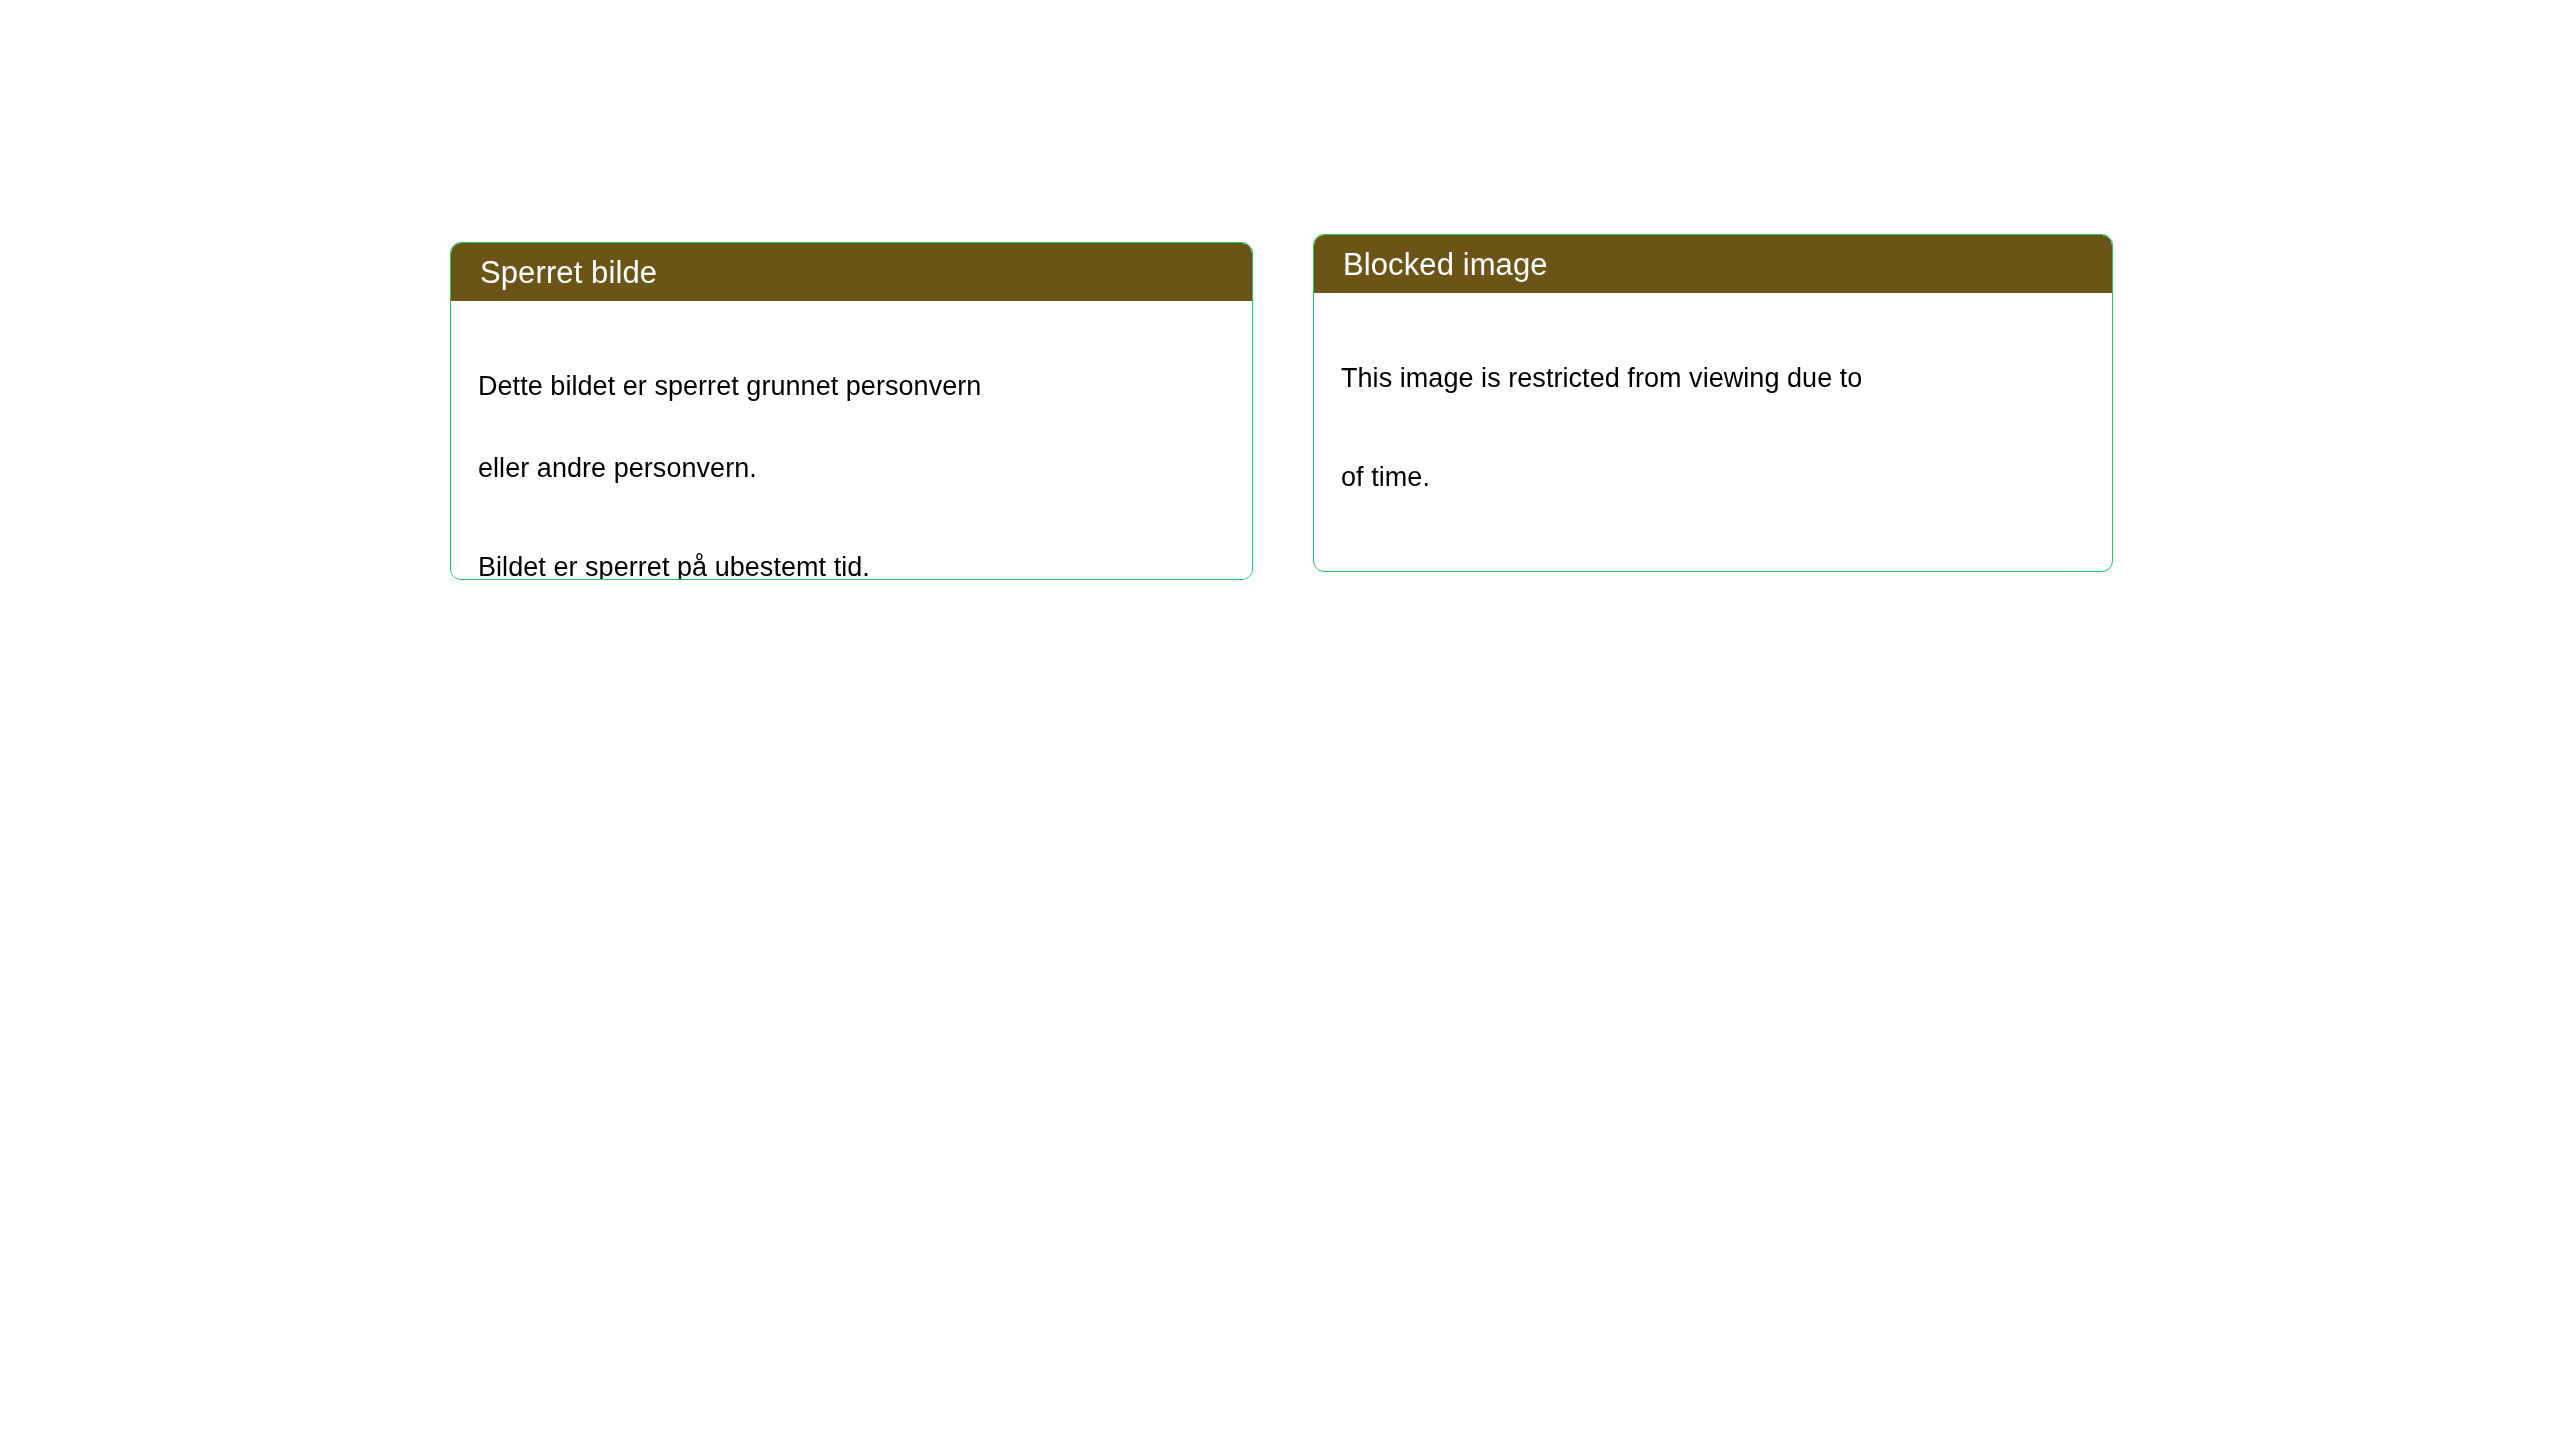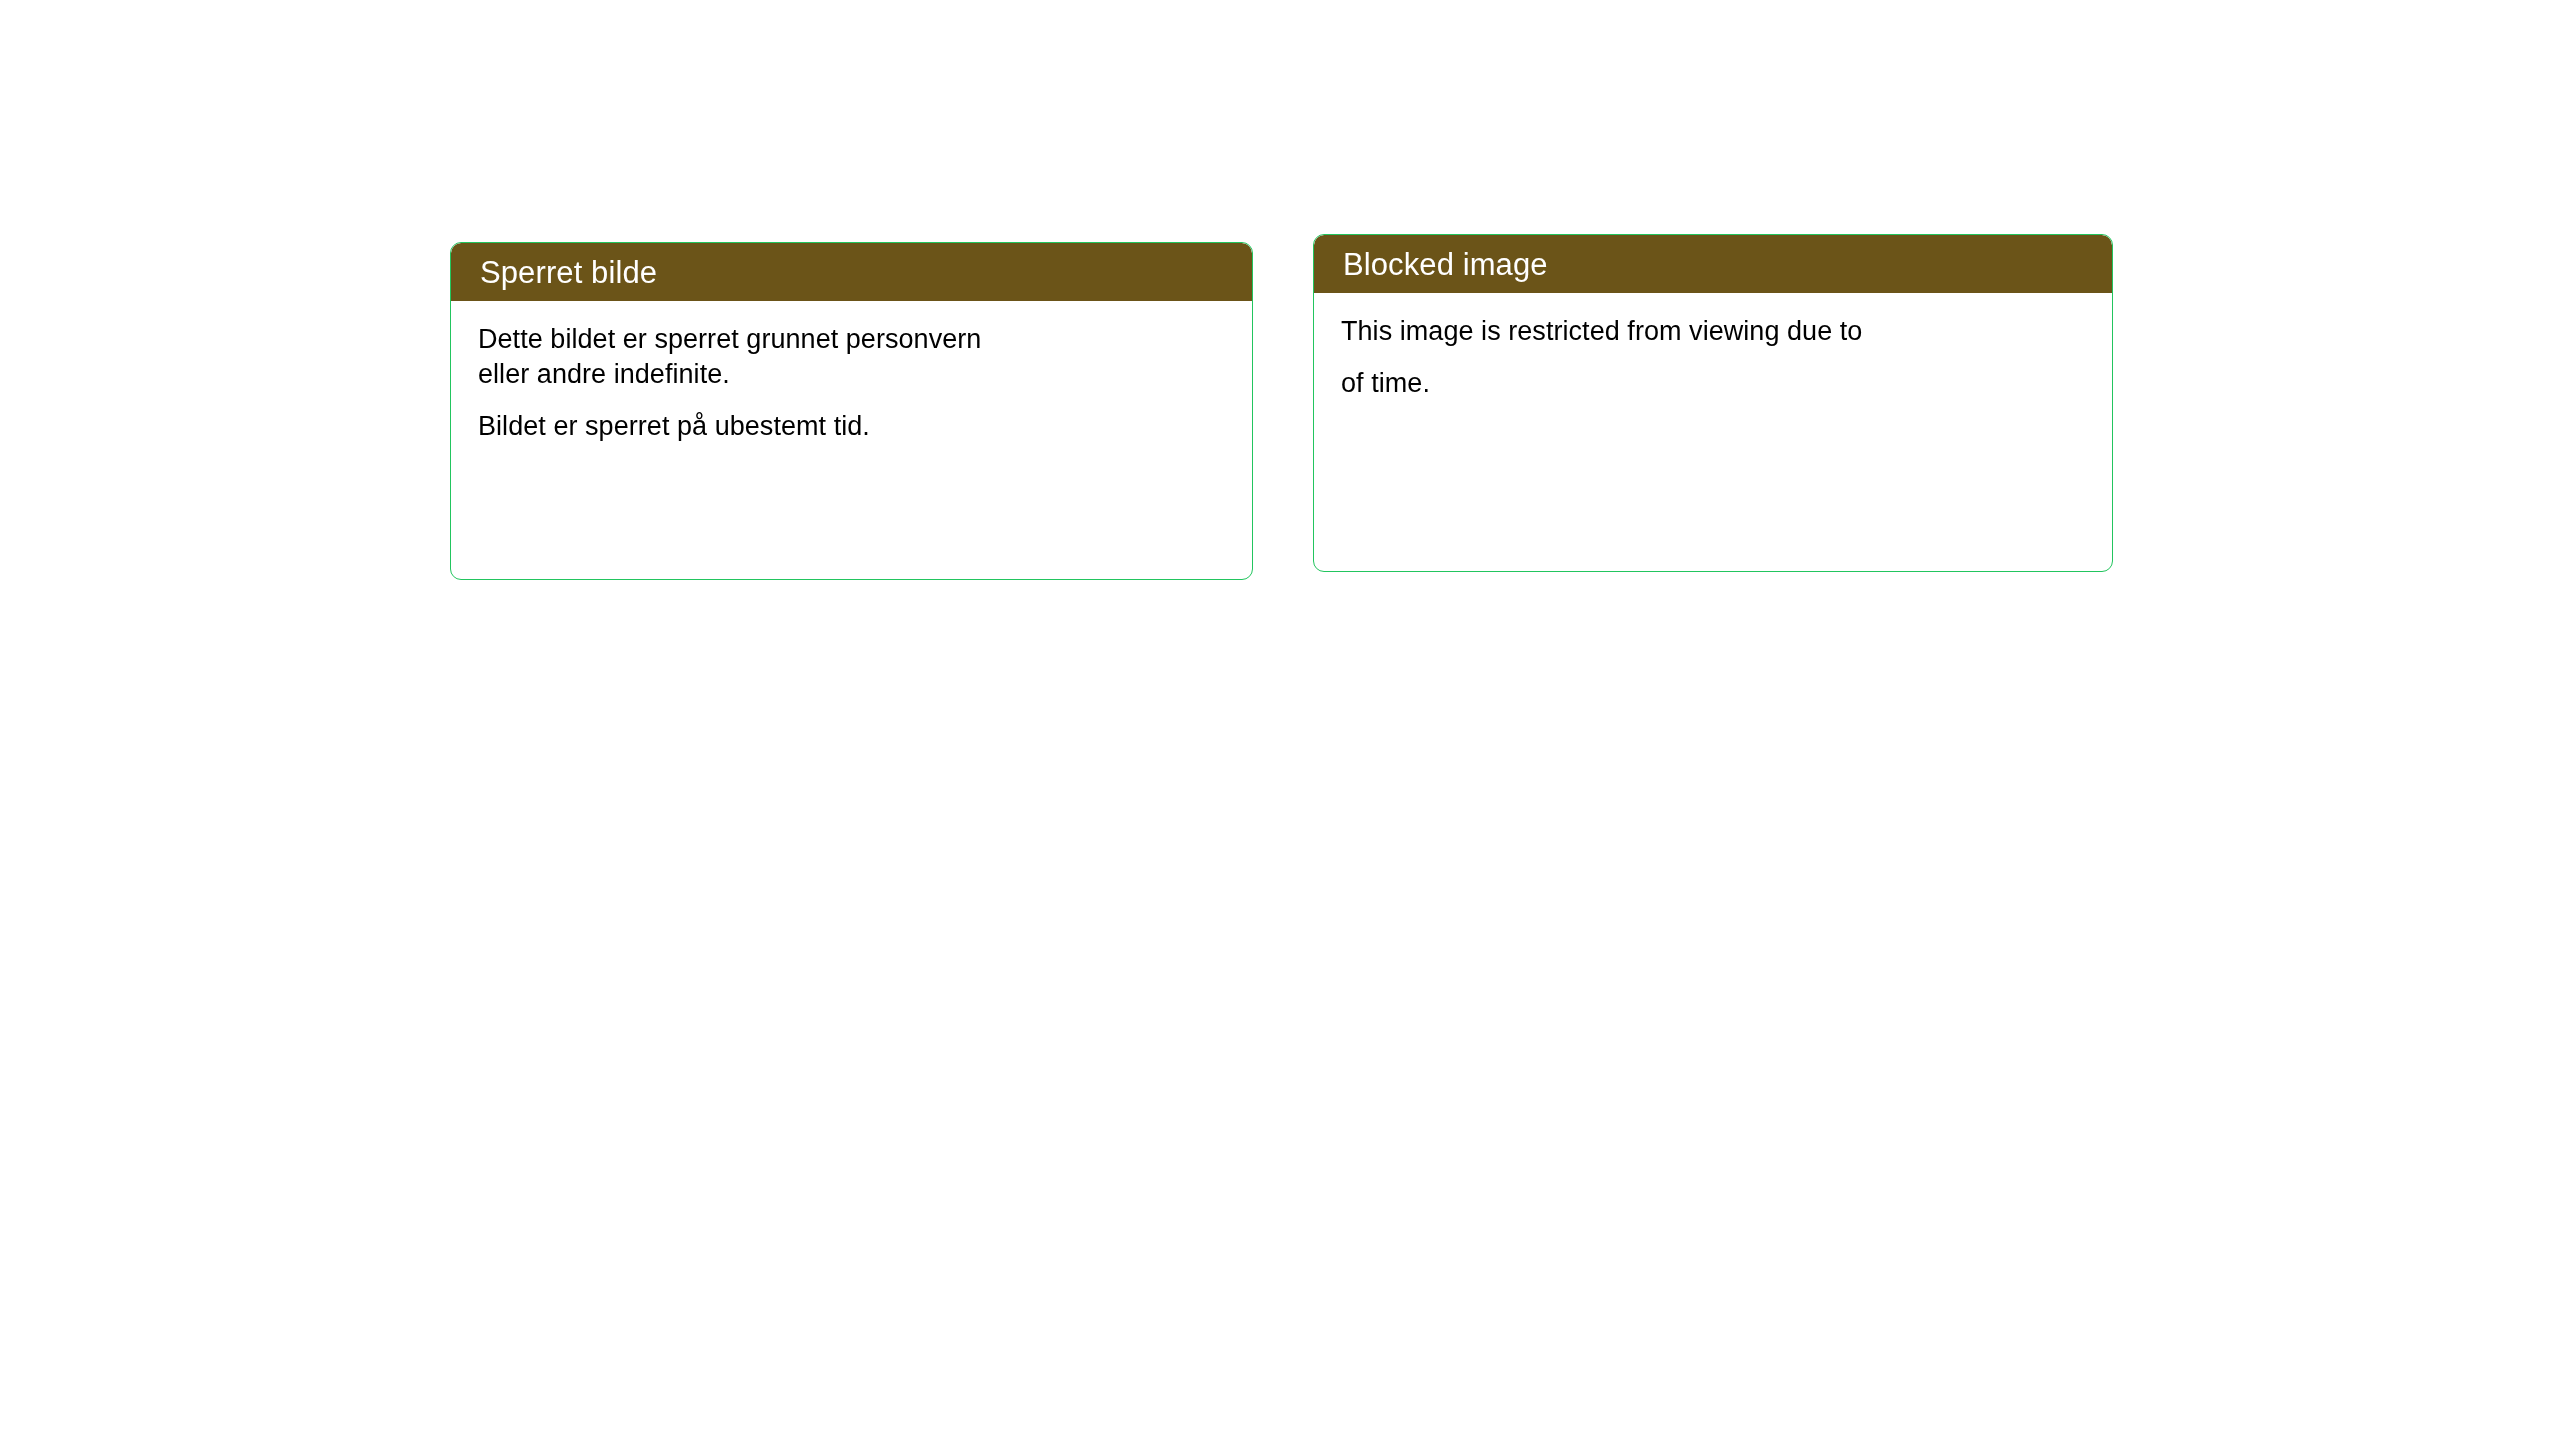--- a/index.html
+++ b/index.html
@@ -78,39 +78,40 @@
     font-size: 27px;
     font-weight: 400;
     line-height: 1.0;
     margin: 0;
     letter-spacing: 0.05px;
   }
 
   .notice-paragraph .line {
     display: block;
     line-height: 35px;
+    margin-top: 47px;
   }
 
   .paragraph-gap {
     height: 17px;
   }
 </style>
 </head>
 <body>
 
 <div class="canvas">
 
   <section class="notice-card left">
     <header class="card-header">
       <h1 class="card-title">Sperret bilde</h1>
     </header>
     <div class="card-body">
       <p class="notice-paragraph">
         <span class="line">Dette bildet er sperret grunnet personvern</span>
-        <span class="line">eller andre indefinite.</span>
+        <span class="line">eller andre personvern.</span>
       </p>
       <div class="paragraph-gap"></div>
       <p class="notice-paragraph">
         <span class="line">Bildet er sperret på ubestemt tid.</span>
       </p>
     </div>
   </section>
 
   <section class="notice-card right">
     <header class="card-header">

